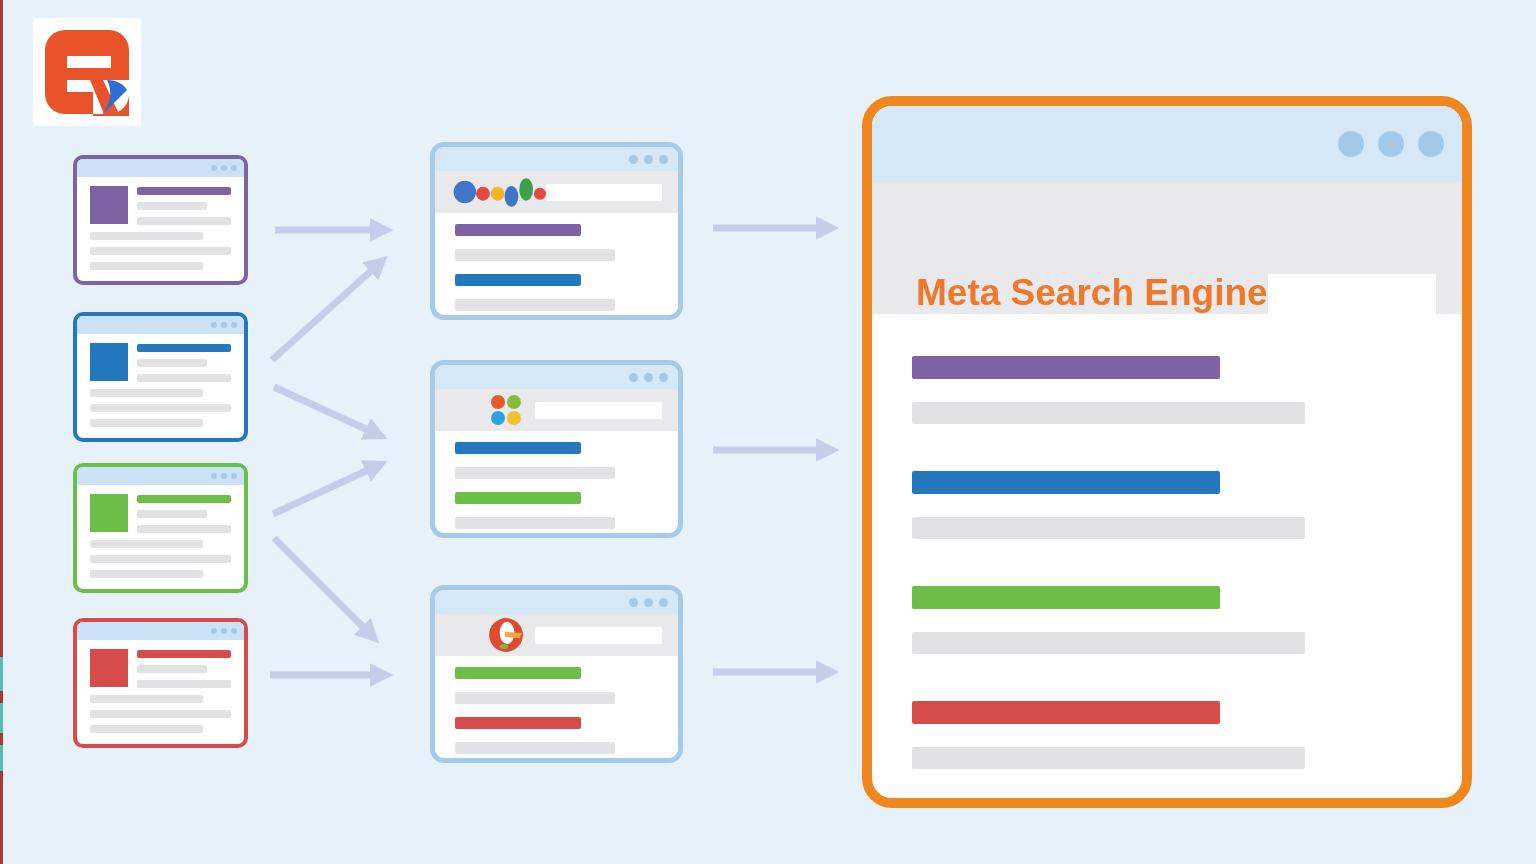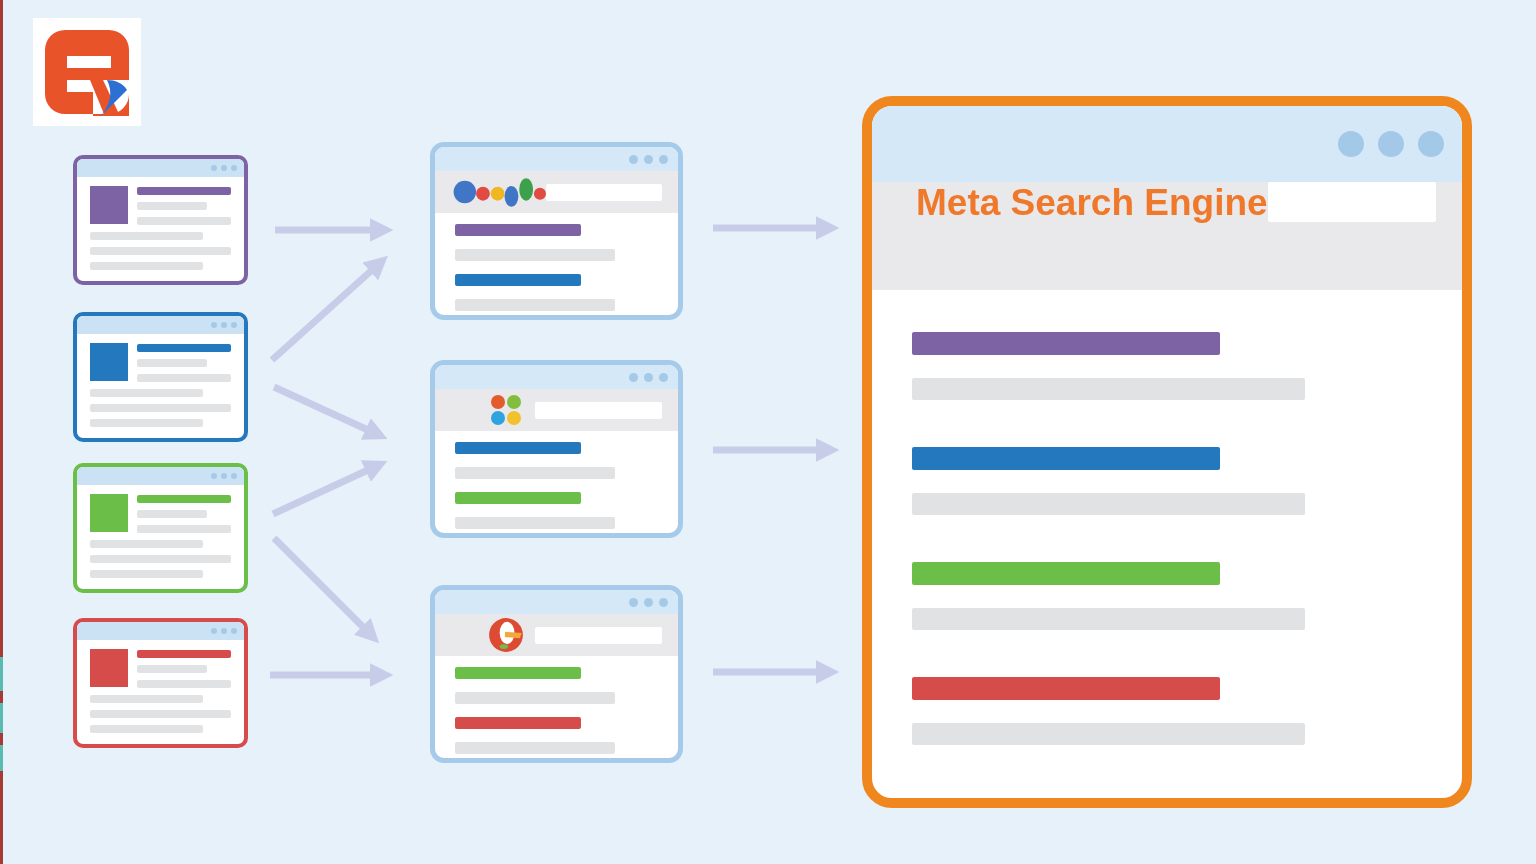--- a/index.html
+++ b/index.html
@@ -49,21 +49,21 @@
   .eb1{width:126px;background:var(--c1);}
   .eb2{width:126px;background:var(--c2);}
   .ebg{width:160px;}
   
   .meta-window{
     position:absolute;left:862px;top:96px;width:610px;height:712px;background:#ffffff;
     border:10px solid var(--orange-border);border-radius:30px;overflow:hidden;box-sizing:border-box;
   }
   .meta-titlebar{height:76px;background:var(--tb-large);display:flex;align-items:center;justify-content:flex-end;gap:14px;padding-right:18px;}
   .meta-titlebar .dot{width:26px;height:26px;background:var(--dot-large);}
-  .meta-toolbar{height:108px;background:var(--toolbar);display:flex;align-items:flex-start;justify-content:space-between;padding:0 26px 0 44px;}
+  .meta-toolbar{height:132px;background:var(--toolbar);display:flex;align-items:flex-end;justify-content:space-between;padding:0 26px 0 44px;}
   .meta-title{font-size:37px;font-weight:bold;color:var(--orange-text);letter-spacing:0px;}
   .meta-toolbar .searchbox{width:168px;height:40px;}
   .meta-body{padding:42px 0 0 40px;display:flex;flex-direction:column;gap:47px;}
   .result-group .rbar{height:23px;width:308px;border-radius:2px;}
   .result-group .rline{height:22px;width:393px;border-radius:2px;margin-top:23px;background:var(--gray);}
   
   .arrows{position:absolute;left:0;top:0;width:1536px;height:864px;pointer-events:none;}
   .arrows path.shaft{stroke:var(--arrow);stroke-width:7;fill:none;}
   .arrows .head{fill:var(--arrow);}
 </style>

